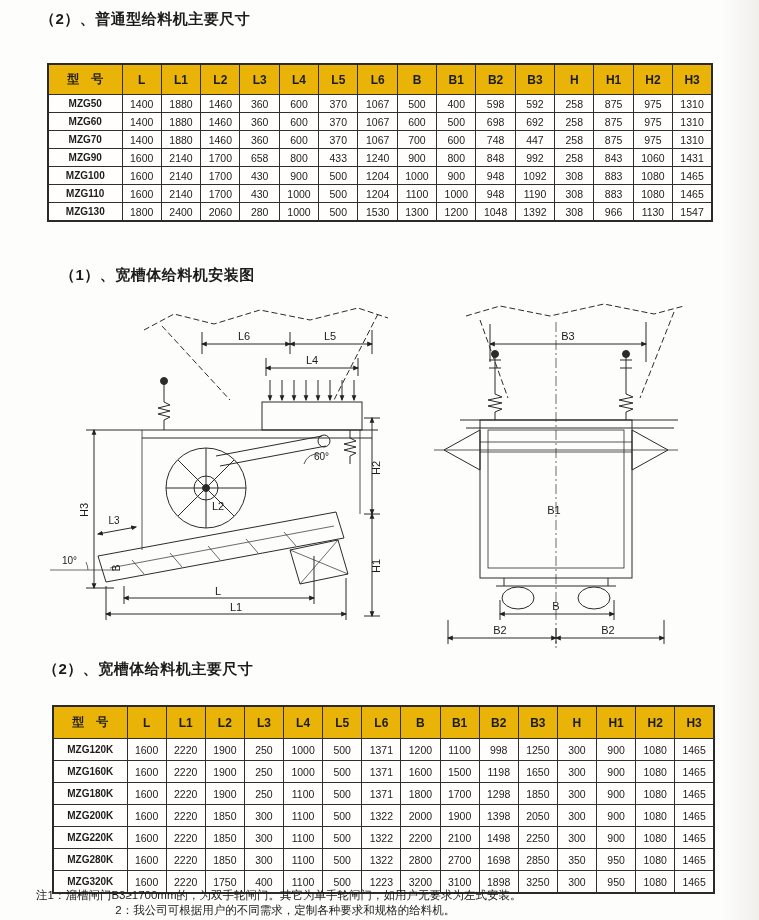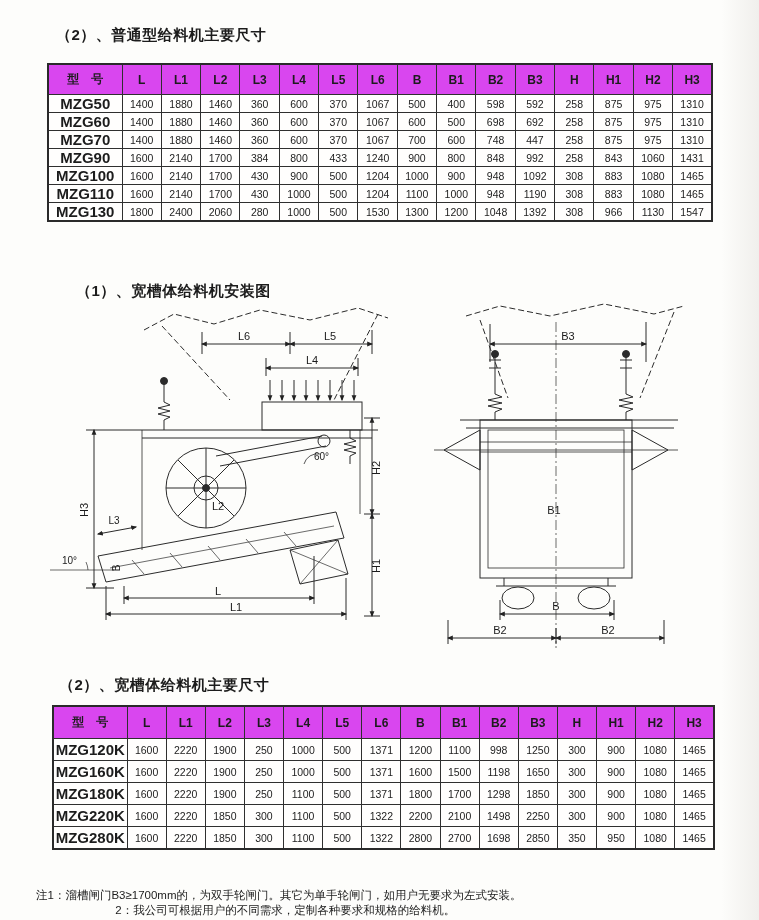--- a/index.html
+++ b/index.html
@@ -7,35 +7,35 @@
     width:759px;height:920px;position:relative;overflow:hidden;
     background:#f6f5f2;
     font-family:"Liberation Sans","DejaVu Sans",sans-serif;
     color:#1c1c1c;
   }
   .page{
     position:absolute;inset:0;
     background:linear-gradient(90deg,#fdfdfb 0%,#fdfdfb 95%,#f0efec 100%);
   }
   .sec-heading{
-    position:absolute;margin:16px;
+    position:absolute;margin:0;
     font-size:15px;font-weight:bold;letter-spacing:.5px;white-space:nowrap;
   }
   #heading-ordinary{left:40px;top:10px;}
   #heading-diagram{left:60px;top:266px;}
   #heading-wide{left:43px;top:660px;}
 
   table.dim{
     position:absolute;border-collapse:collapse;table-layout:fixed;
     background:#fffefd;border:2px solid #2a2a2a;
   }
   .dim th,.dim td{border:1px solid #2f2f2f;text-align:center;padding:0;white-space:nowrap;overflow:hidden;}
-  .dim th{background:#d946ef;font-weight:bold;font-size:12px;margin-top:19px;}
+  .dim th{background:#eab308;font-weight:bold;font-size:12px;margin-top:19px;}
   .dim td{font-size:10.5px;}
-  .dim td:first-child{font-weight:bold;font-size:15px;text-align:center;}
+  .dim td:first-child{font-weight:bold;font-size:10px;text-align:center;}
   #table-ordinary{left:47px;top:63px;width:666px;}
   #table-ordinary th{height:29px;}
   #table-ordinary td{height:17px;}
   #table-wide{left:52px;top:705px;width:663px;}
   #table-wide th{height:31px;}
   #table-wide td{height:21px;}
 
   .diagram{position:absolute;left:28px;top:298px;width:706px;height:358px;}
   .diagram svg{display:block;}
   .diagram text{
@@ -131,21 +131,21 @@
           <td>258</td>
           <td>875</td>
           <td>975</td>
           <td>1310</td>
         </tr>
         <tr>
           <td>MZG90</td>
           <td>1600</td>
           <td>2140</td>
           <td>1700</td>
-          <td>384</td>
+          <td>658</td>
           <td>800</td>
           <td>433</td>
           <td>1240</td>
           <td>900</td>
           <td>800</td>
           <td>848</td>
           <td>992</td>
           <td>258</td>
           <td>843</td>
           <td>1060</td>
@@ -431,20 +431,38 @@
           <td>1800</td>
           <td>1700</td>
           <td>1298</td>
           <td>1850</td>
           <td>300</td>
           <td>900</td>
           <td>1080</td>
           <td>1465</td>
         </tr>
         <tr>
+          <td>MZG200K</td>
+          <td>1600</td>
+          <td>2220</td>
+          <td>1850</td>
+          <td>300</td>
+          <td>1100</td>
+          <td>500</td>
+          <td>1322</td>
+          <td>2000</td>
+          <td>1900</td>
+          <td>1398</td>
+          <td>2050</td>
+          <td>300</td>
+          <td>900</td>
+          <td>1080</td>
+          <td>1465</td>
+        </tr>
+        <tr>
           <td>MZG220K</td>
           <td>1600</td>
           <td>2220</td>
           <td>1850</td>
           <td>300</td>
           <td>1100</td>
           <td>500</td>
           <td>1322</td>
           <td>2200</td>
           <td>2100</td>
@@ -466,20 +484,38 @@
           <td>1322</td>
           <td>2800</td>
           <td>2700</td>
           <td>1698</td>
           <td>2850</td>
           <td>350</td>
           <td>950</td>
           <td>1080</td>
           <td>1465</td>
         </tr>
+        <tr>
+          <td>MZG320K</td>
+          <td>1600</td>
+          <td>2220</td>
+          <td>1750</td>
+          <td>400</td>
+          <td>1100</td>
+          <td>500</td>
+          <td>1223</td>
+          <td>3200</td>
+          <td>3100</td>
+          <td>1898</td>
+          <td>3250</td>
+          <td>300</td>
+          <td>950</td>
+          <td>1080</td>
+          <td>1465</td>
+        </tr>
       </tbody>
   </table>
 
   <div class="notes">
     <div>注1：溜槽闸门B3≥1700mm的，为双手轮闸门。其它为单手轮闸门，如用户无要求为左式安装。</div>
     <div class="note-indent">2：我公司可根据用户的不同需求，定制各种要求和规格的给料机。</div>
   </div>
 
 </div>
 

